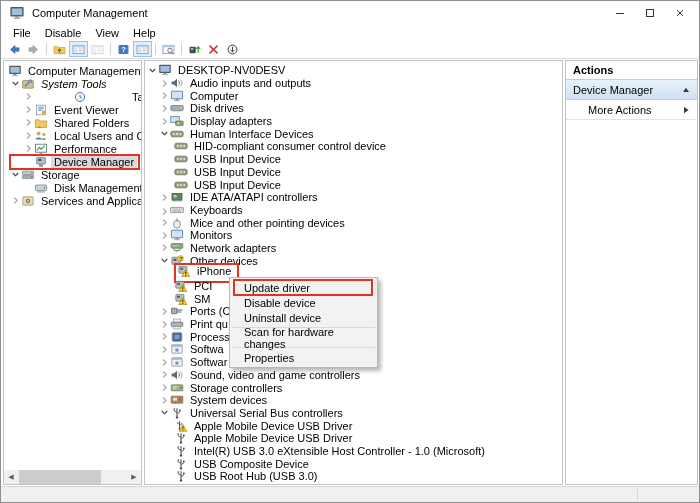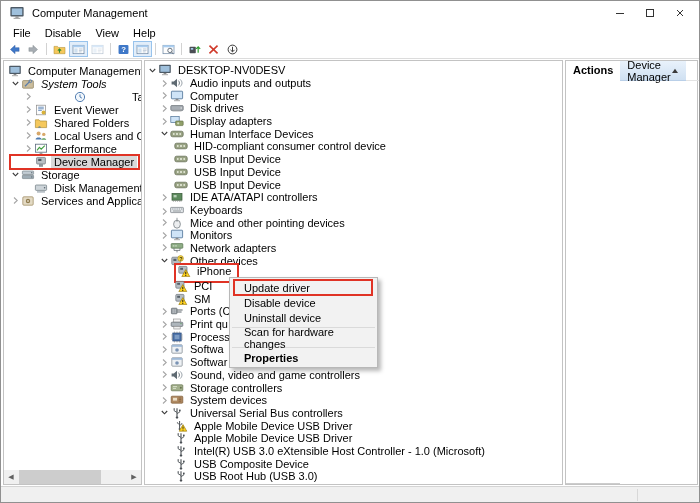--- a/index.html
+++ b/index.html
@@ -29,21 +29,21 @@
   .tb-btn.toggled{background:#e2eefa;border-color:#98c3ec;}
   .tb-btn.disabled{opacity:.45;}
   .tb-sep{width:1px;height:12px;background:#d2d2d2;margin:0 3px;flex:0 0 1px;}
 
   
   .main{flex:1;display:flex;min-height:0;background:#fff;}
   .pane{border:1px solid #c3c3c3;background:#fff;box-sizing:border-box;}
   .left-pane{width:139px;flex:0 0 139px;margin:1px 2px 0 2px;display:flex;flex-direction:column;overflow:hidden;}
   .left-tree{flex:1;padding-top:3px;overflow:hidden;}
   .center-pane{flex:1;margin:1px 2px 0 0;padding-top:3px;overflow:hidden;position:relative;}
-  .right-pane{width:133px;flex:0 0 133px;margin:1px 1px 0 0;display:flex;flex-direction:row;font-size:11px;}
+  .right-pane{width:133px;flex:0 0 133px;margin:1px 1px 0 0;display:flex;flex-direction:column;font-size:11px;}
 
   
   .tree-row{display:flex;align-items:center;height:12.7px;font-size:11px;color:#000;white-space:nowrap;position:relative;}
   .left-tree .tree-row{height:13px;}
   .expander{width:11px;flex:0 0 11px;display:flex;align-items:center;justify-content:center;}
   .expander svg{width:9px;height:9px;display:block;}
   .t-icon{width:14px;height:12px;flex:0 0 14px;margin:0 3px 0 0;position:relative;}
   .t-icon svg{width:14px;height:12px;display:block;}
   .t-label{padding:0 3px;}
   .t-label.selected{background:#d9d9d9;}
@@ -66,21 +66,21 @@
   .tri svg{width:8px;height:8px;display:block;}
 
   
   .statusbar{height:15px;flex:0 0 15px;background:#f0f0f0;border-top:1px solid #d4d4d4;position:relative;margin-top:1px;}
   .sb-div{position:absolute;left:636px;top:2px;bottom:1px;width:1px;background:#d8d8d8;}
 
   
   .context-menu{position:absolute;left:228px;top:276px;width:147px;background:#f2f2f2;
                 border:1px solid #b8b8b8;box-shadow:3px 3px 4px rgba(0,0,0,.28);padding:2px 0;z-index:10;font-size:11px;}
   .cm-item{height:15px;display:flex;align-items:center;padding-left:14px;position:relative;color:#000;}
-  .cm-item.bold{font-weight:bold;text-align:right;}
+  .cm-item.bold{font-weight:normal;text-align:right;}
   .cm-sep{height:1px;background:#dadada;margin:2px 2px;}
   .cm-annot{position:absolute;left:3px;right:4px;top:-1px;bottom:-1px;border:2px solid var(--red);pointer-events:none;}
 </style>
 </head>
 <body>
 
 <div class="window">
 
   <div class="titlebar">
     <span class="app-icon">

